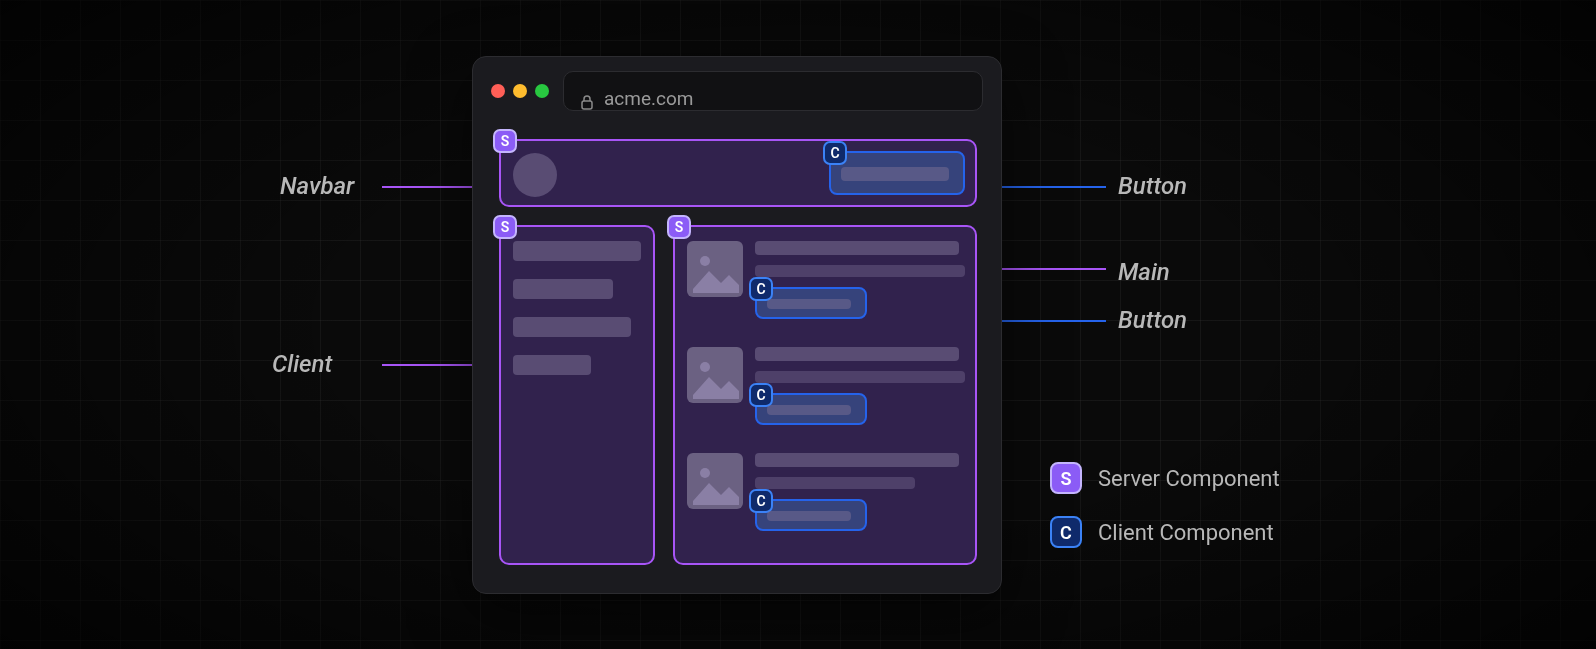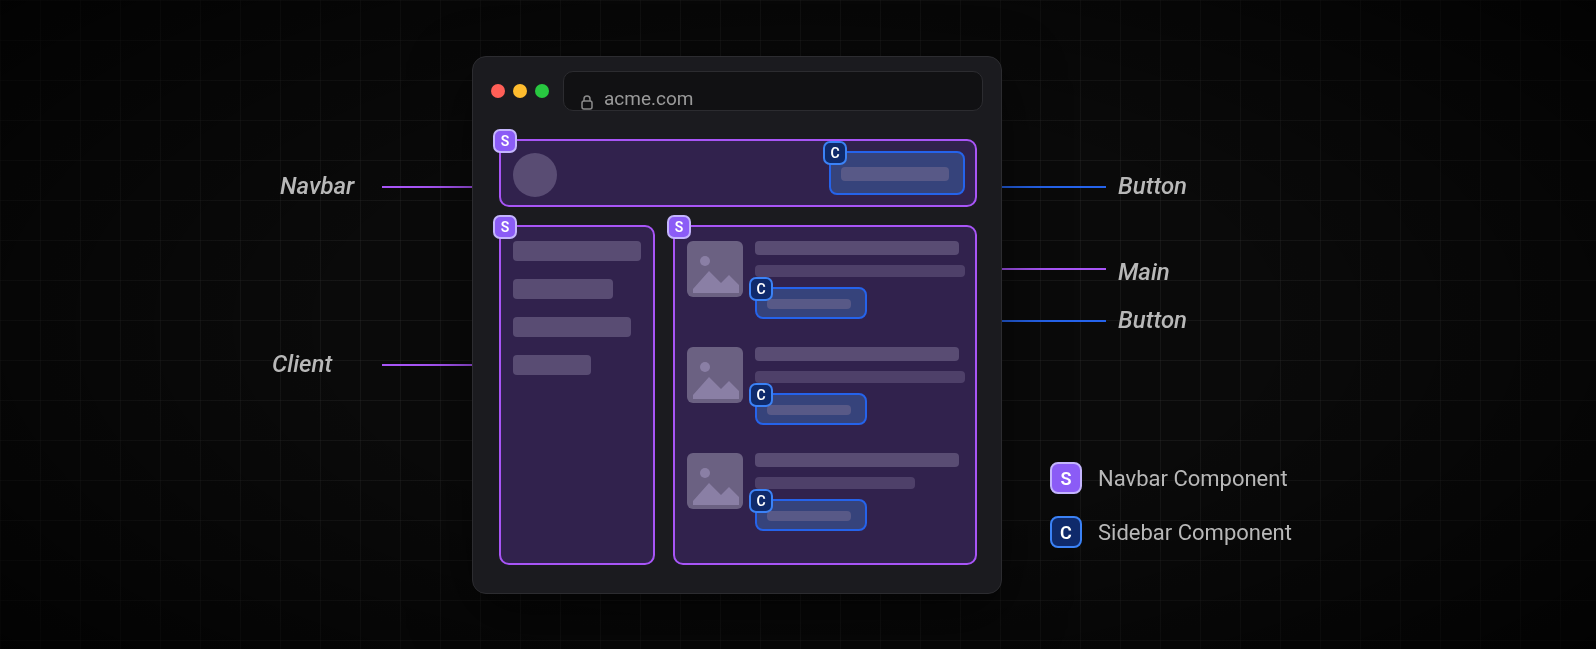--- a/index.html
+++ b/index.html
@@ -287,24 +287,24 @@
 
       </div>
     </div>
   </div>
 
   <div class="legend">
     <div class="legend-row">
       <div class="legend-badge s">
           <span>S</span>
         </div>
-      <span>Navbar Component</span>
+      <span>Server Component</span>
     </div>
     <div class="legend-row">
       <div class="legend-badge c">
           <span>C</span>
         </div>
-      <span>Sidebar Component</span>
+      <span>Client Component</span>
     </div>
   </div>
 
 </div>
 <div class="vignette"></div>
 
 </body></html>

